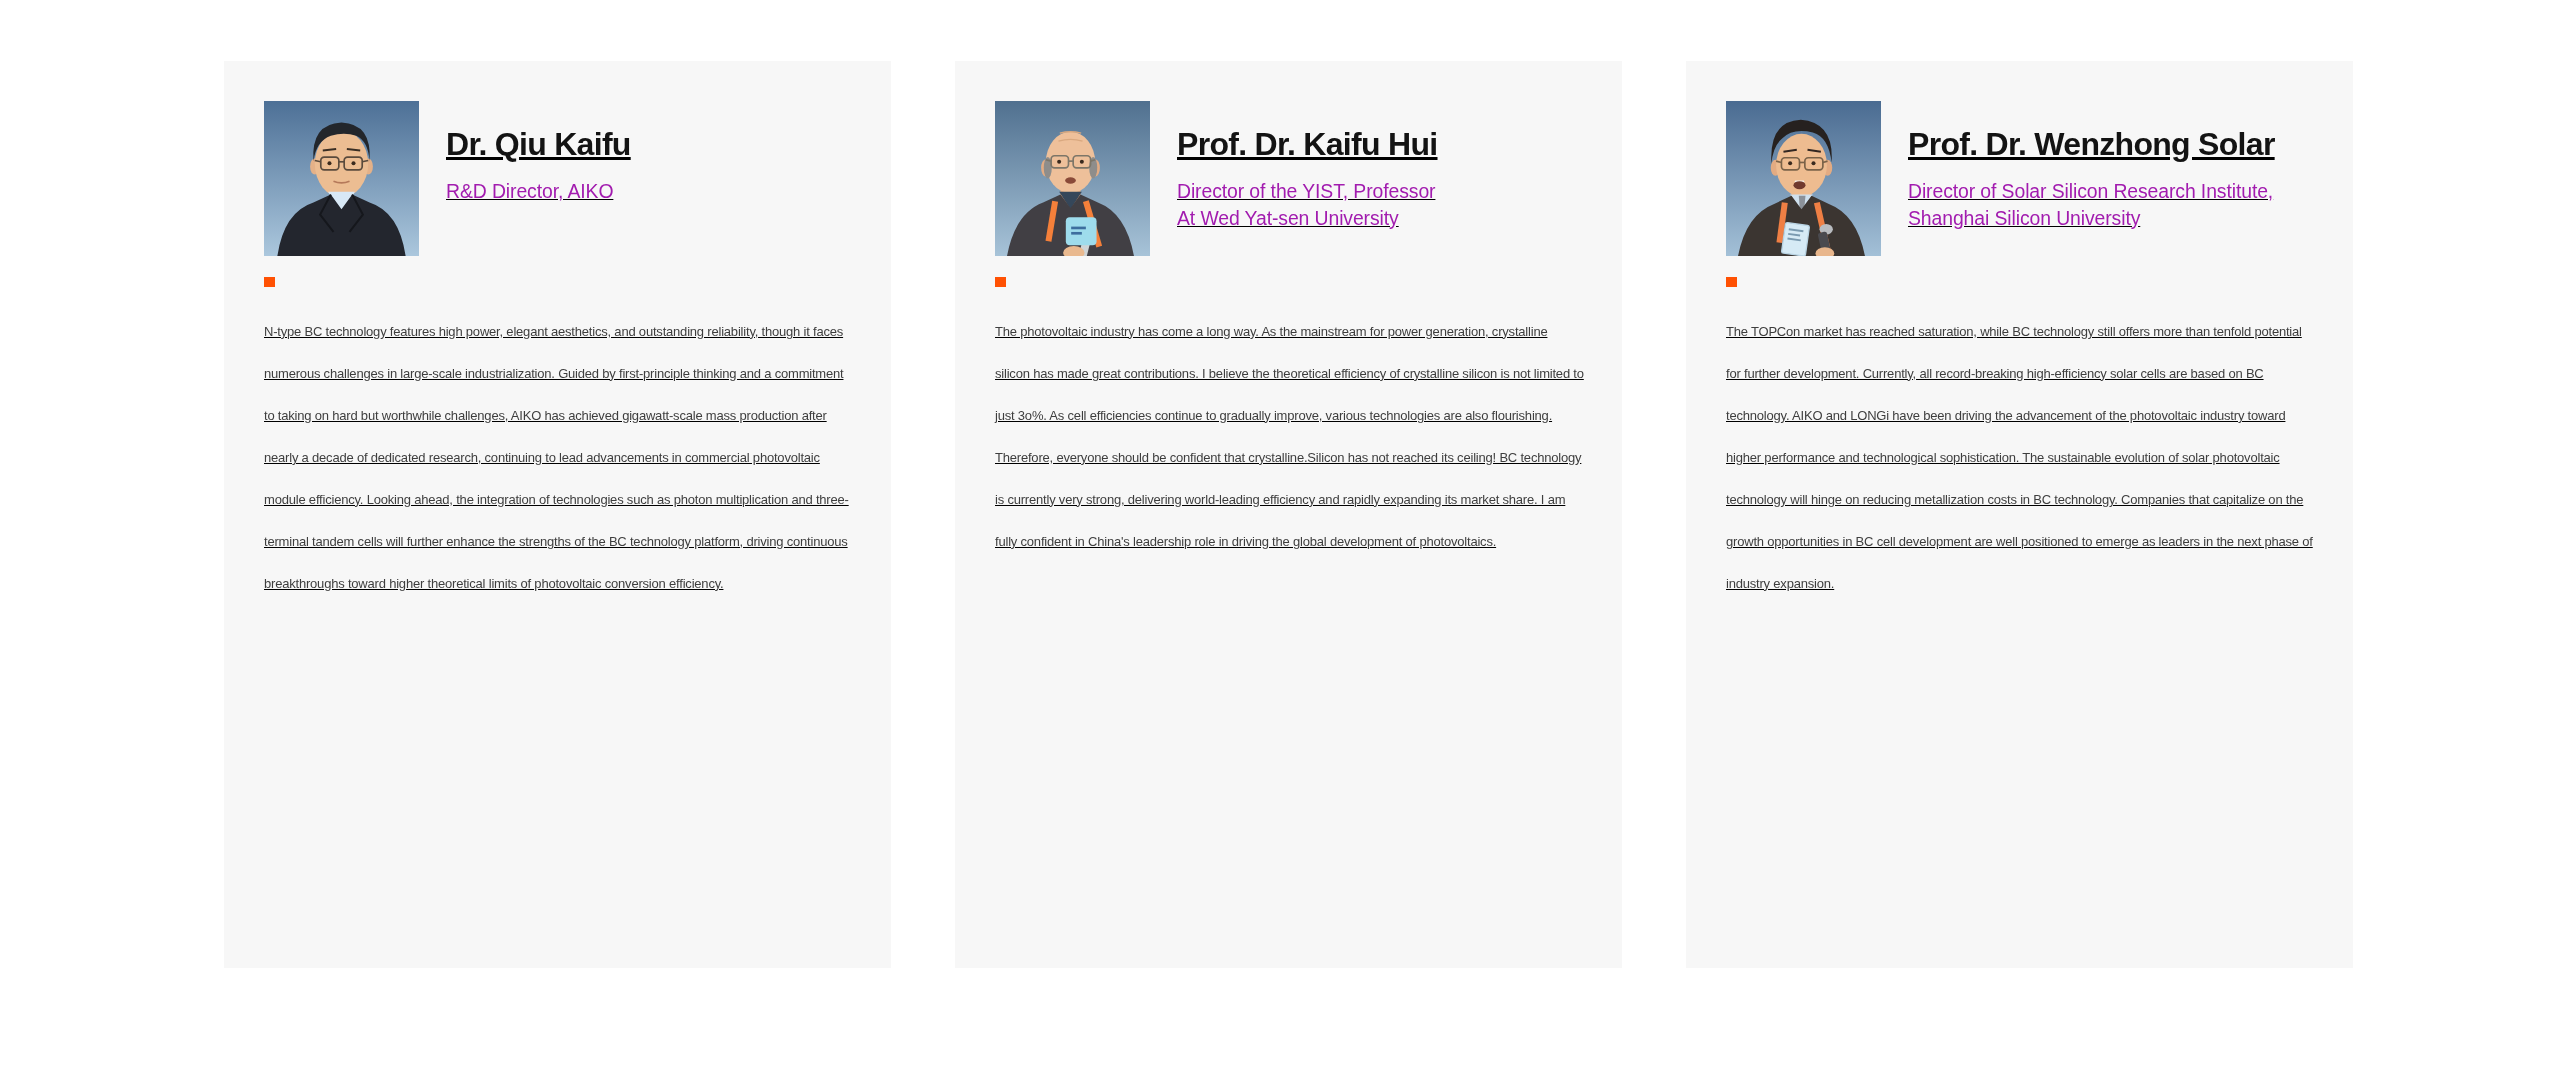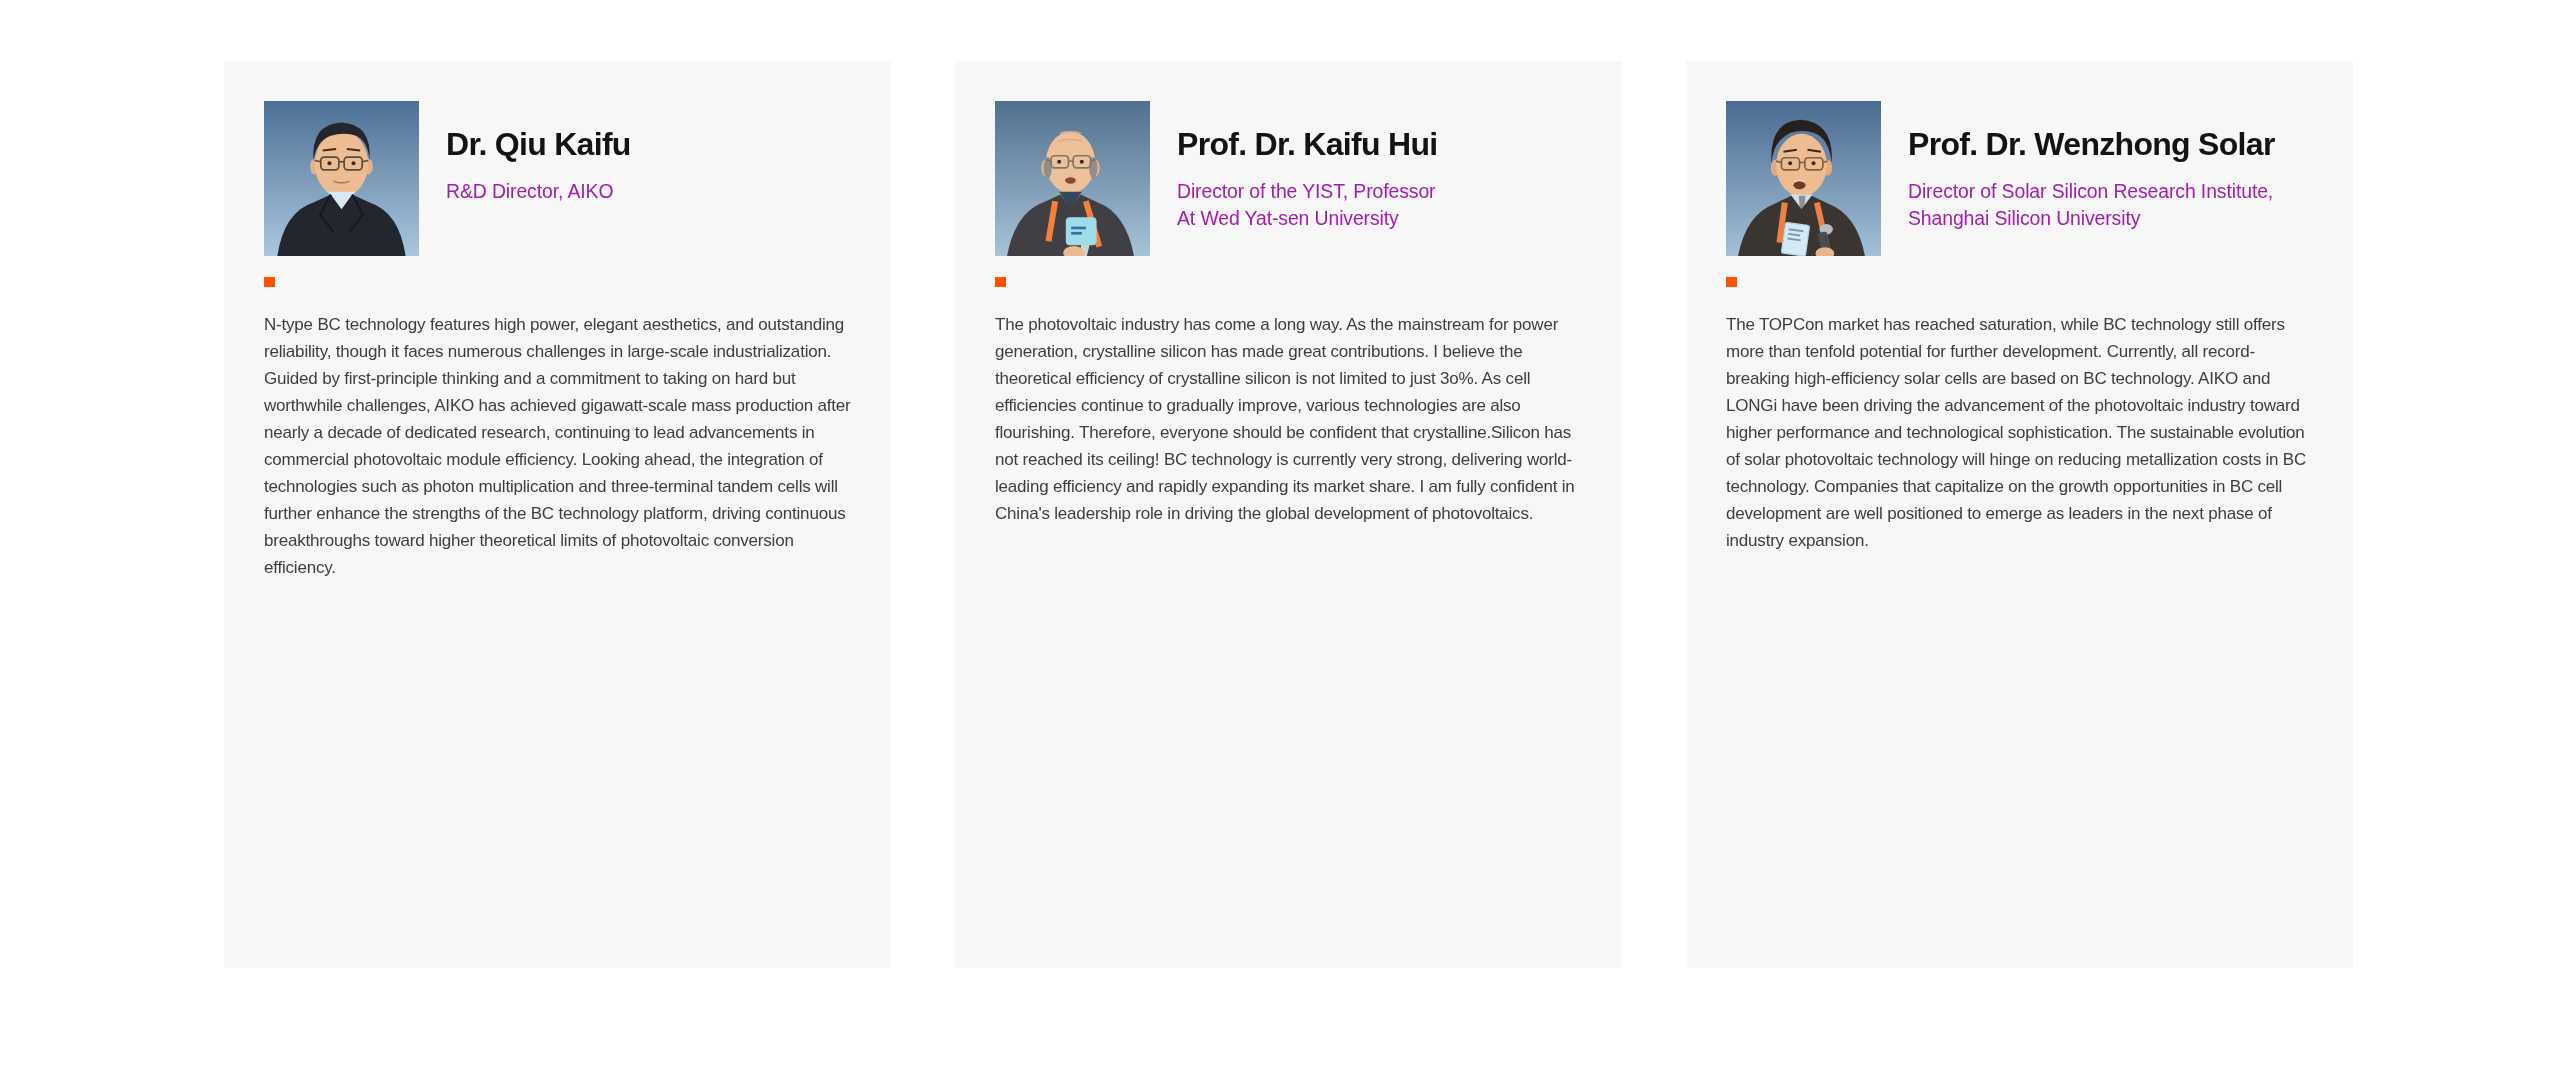--- a/index.html
+++ b/index.html
@@ -11,20 +11,21 @@
     width: 2576px; height: 1092px;
     position: relative;
     overflow: hidden;
     font-family: "Liberation Sans", "DejaVu Sans", sans-serif;
   }
   .cards-row {
     position: absolute;
     left: 224px; top: 61px;
     display: flex;
     gap: 64px;
+    text-decoration: underline;
   }
   .card {
     width: 667px;
     height: 907px;
     background: #f7f7f7;
     padding: 40px;
     flex: 0 0 auto;
   }
   .card-header {
     display: flex;
@@ -59,22 +60,22 @@
   }
   .title-line { display: block; white-space: nowrap; }
   .marker {
     width: 10.7px; height: 10.7px;
     margin-top: 20.7px;
     background: #ff5103;
   }
   .quote {
     margin: 23.4px 0 0 0;
     width: 590px;
-    font-size: 17px;
-    line-height: 27px;
+    font-size: 13px;
+    line-height: 42px;
     letter-spacing: -0.2px;
     color: #3e3e3e;
   }
 </style>
 </head>
 <body>
 
 <section class="cards-row">
 
   <article class="card">

